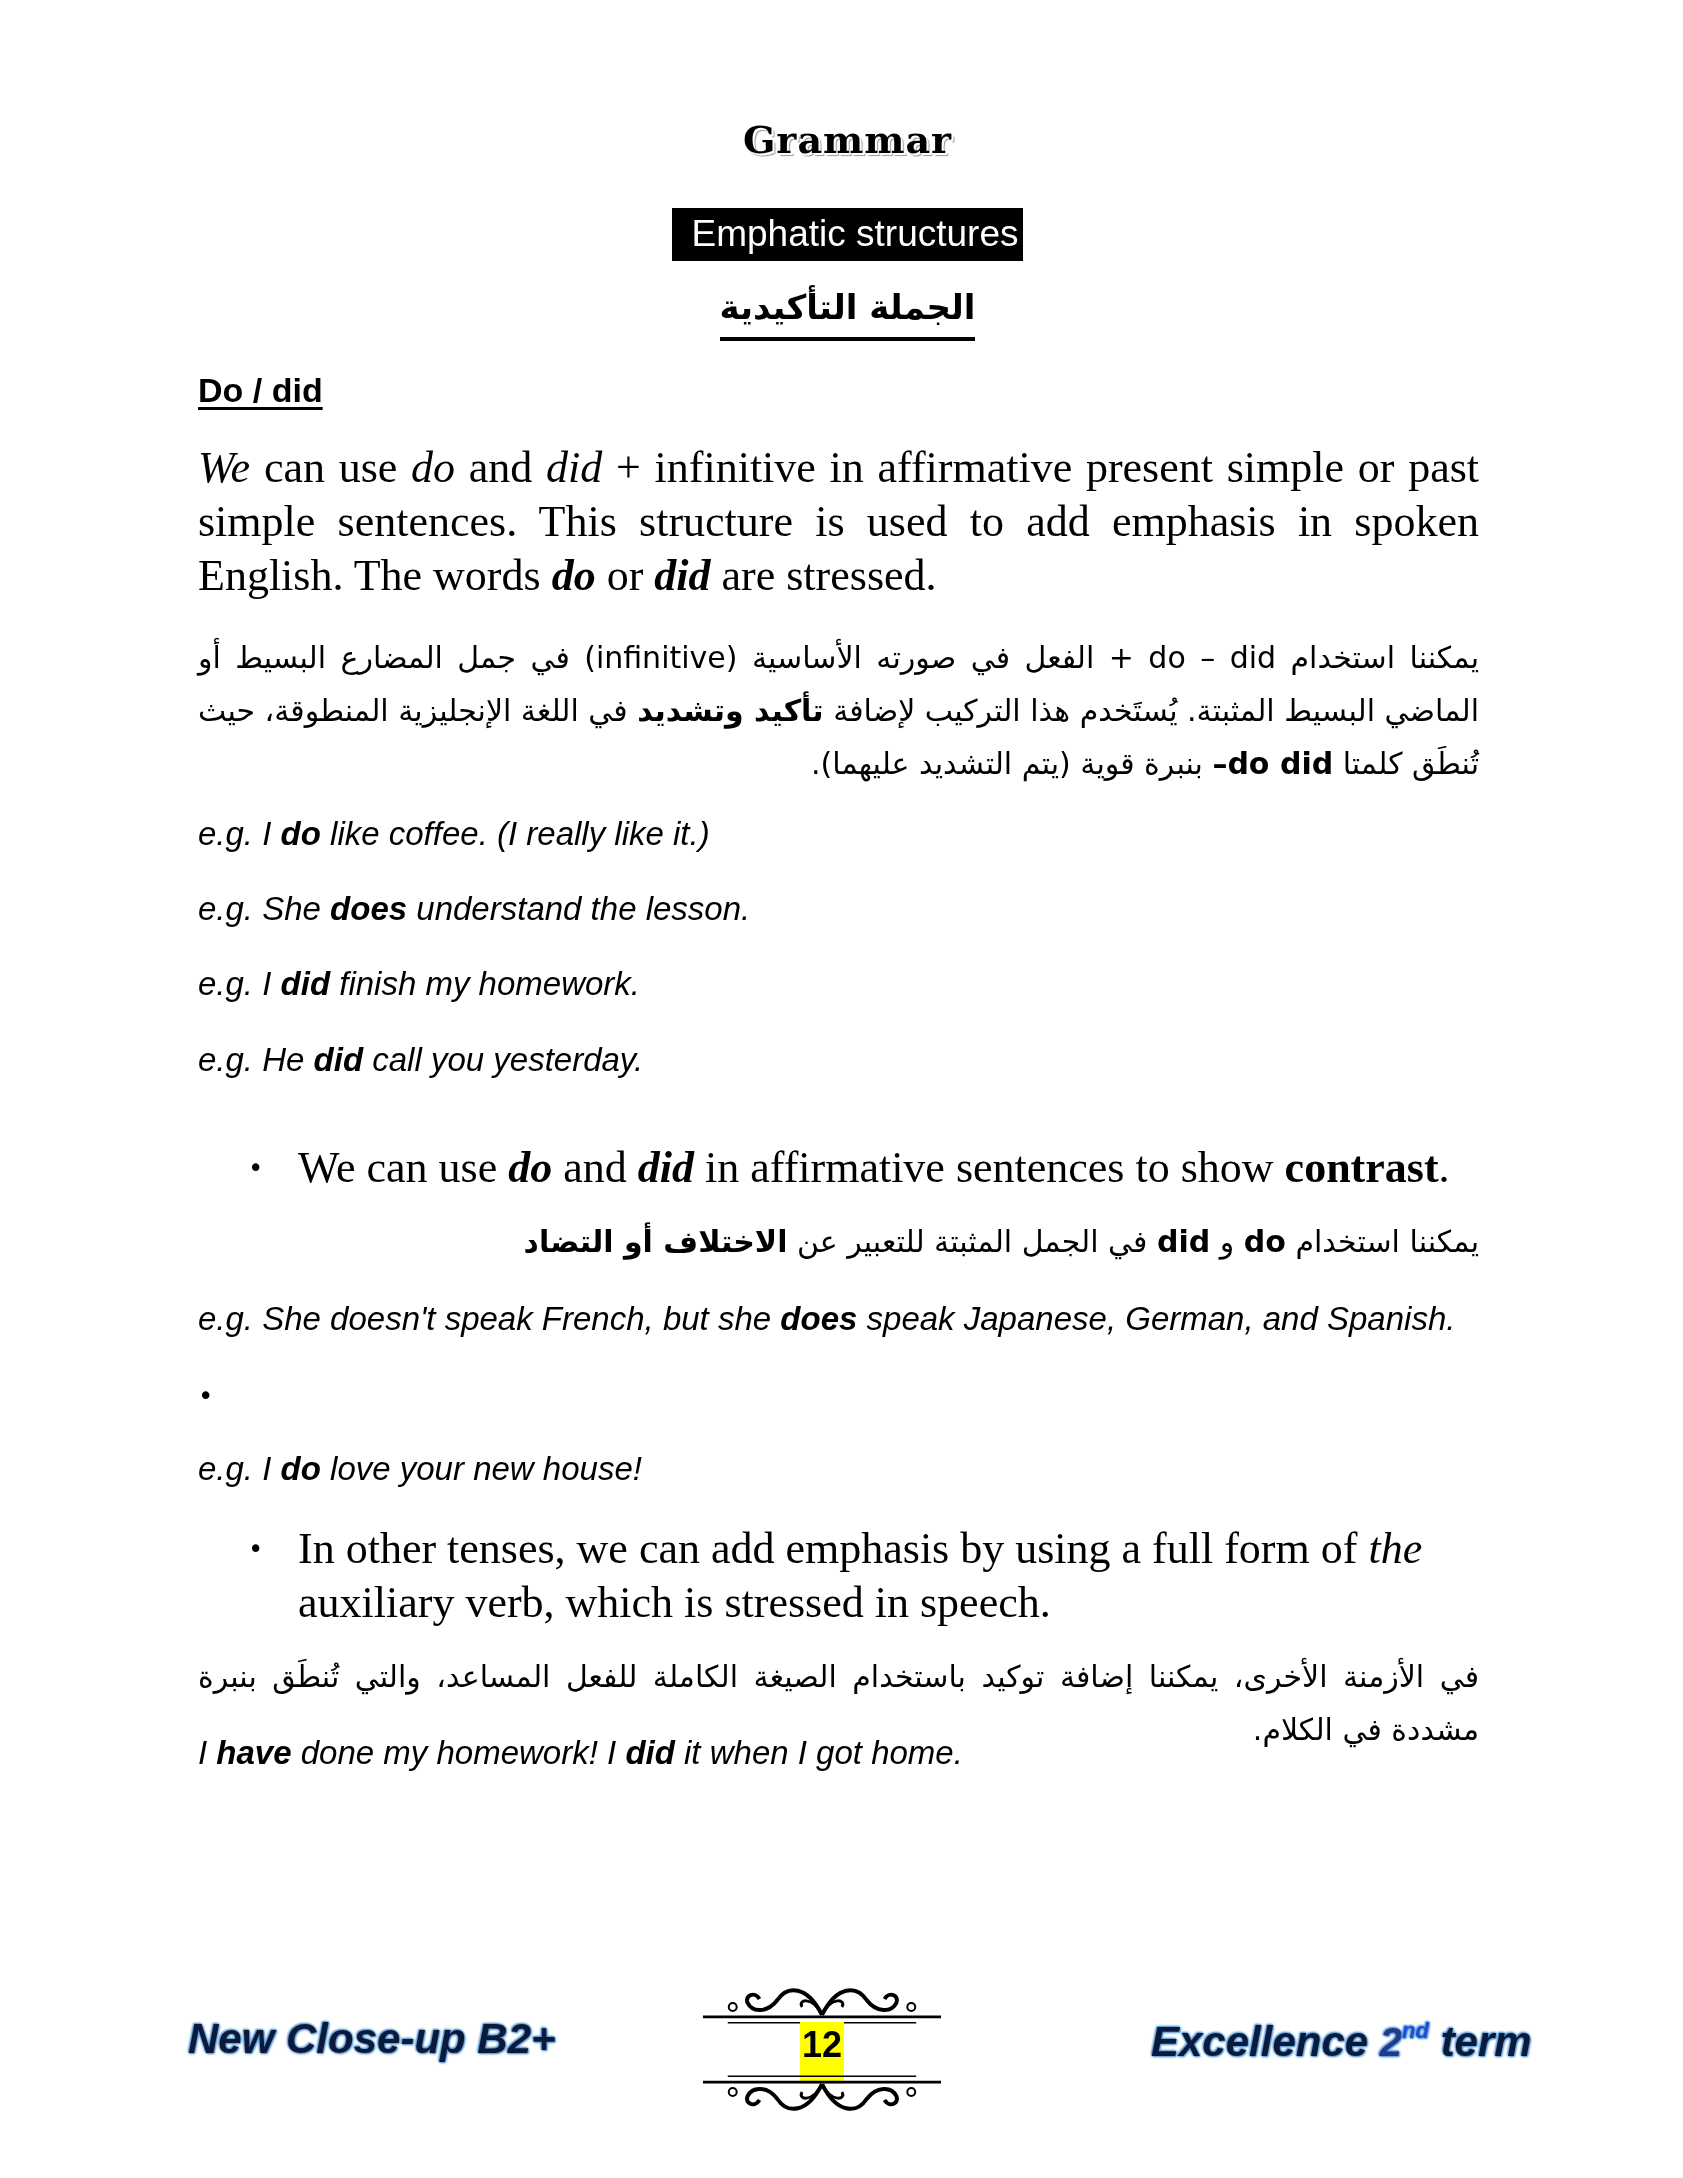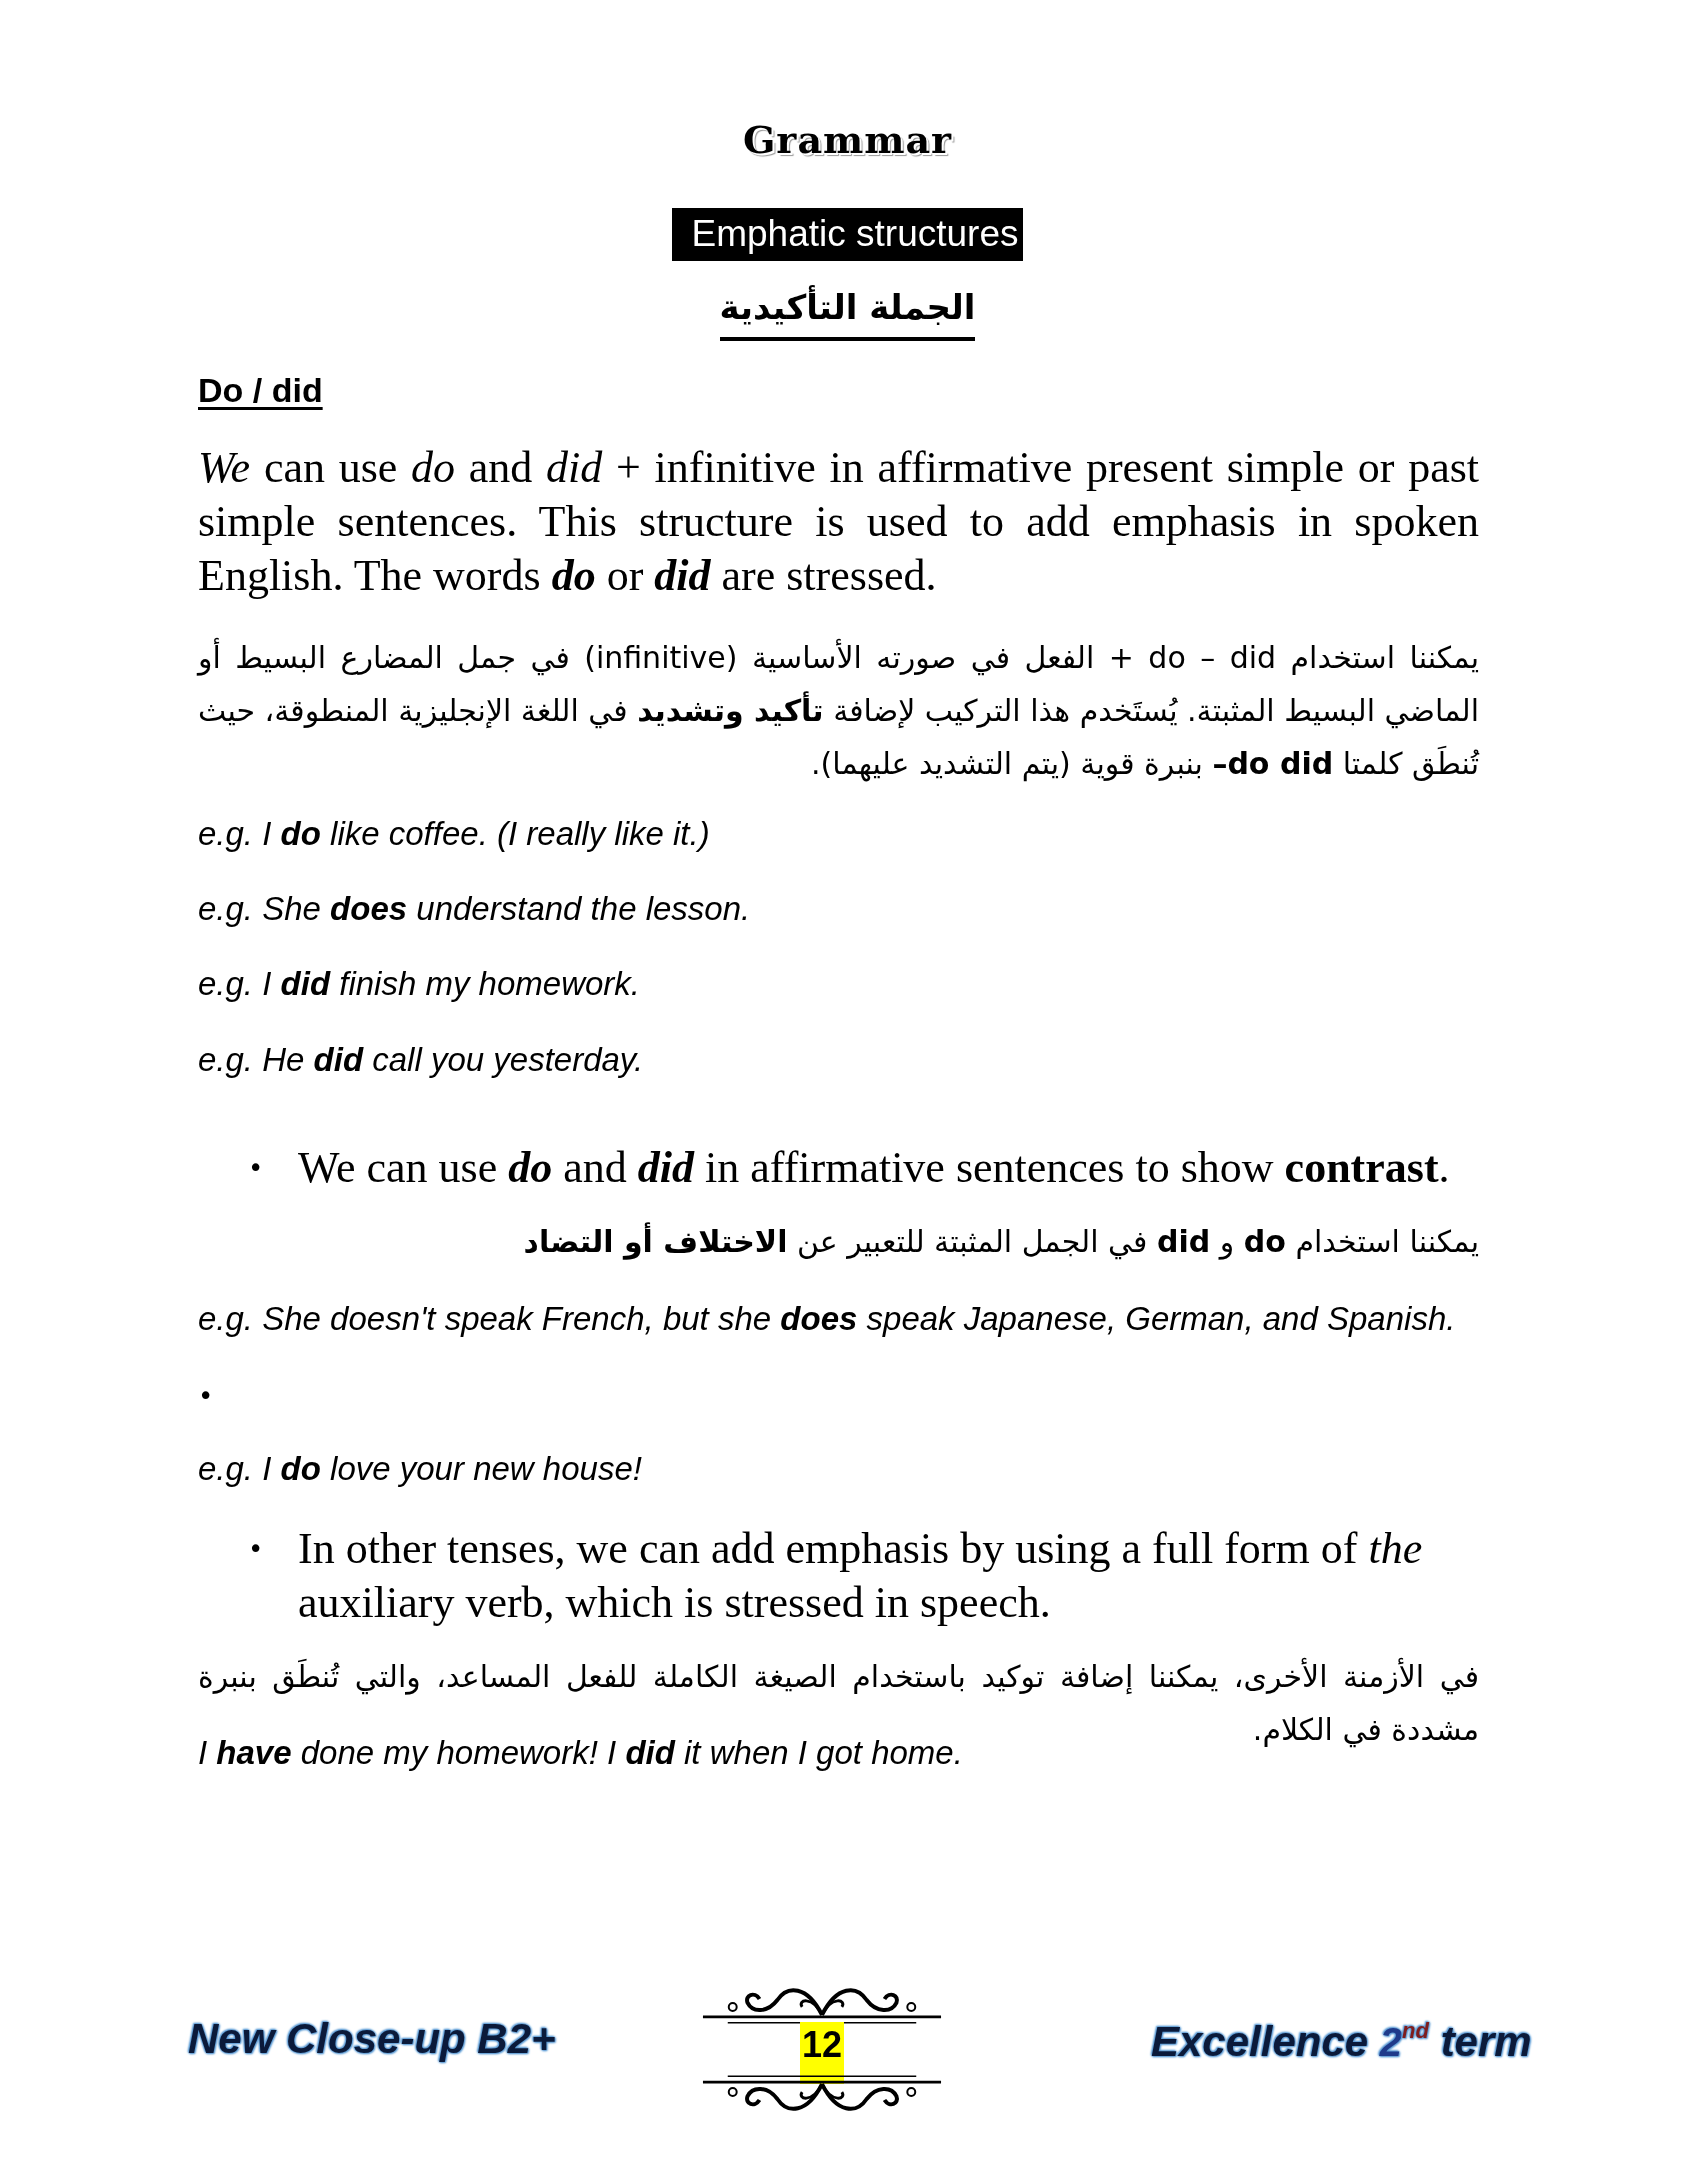--- a/index.html
+++ b/index.html
@@ -49,21 +49,21 @@
 
   b { font-weight: bold; }
   i { font-style: italic; }
 
   .footer-left, .footer-right { font-family: "Liberation Sans", sans-serif; font-style: italic; font-weight: bold;
     font-size: 42px; color: #0b1a3a;
     text-shadow: 0 0 2px #5b9bd5, 0 0 3px #5b9bd5, 1px 1px 2px #5b9bd5, -1px -1px 2px #5b9bd5; }
   .footer-left { top: 2015px; left: 188px; }
   .footer-right { top: 2018px; left: 1151px; }
   .footer-right .ord { font-size: 40px; color: #1f3a8a; }
-  .footer-right sup { font-size: 22px; color: #7f1d1d; vertical-align: 18px; }
+  .footer-right sup { font-size: 22px; color: #1d4ed8; vertical-align: 18px; }
   .page-num-wrap { top: 1975px; left: 698px; width: 248px; height: 149px; }
   .ornament { position: absolute; left: 0; width: 248px; height: 50px; }
   .orn-top { top: 0; }
   .orn-bottom { top: 99px; transform: scaleY(-1); }
   .page-num { position: absolute; top: 47px; left: 102px; width: 44px; height: 62px; background: #ffff00;
     font-family: "Liberation Sans", sans-serif; font-weight: bold; font-size: 36px; text-align: center; line-height: 46px; }
 </style>
 </head>
 <body>
 

